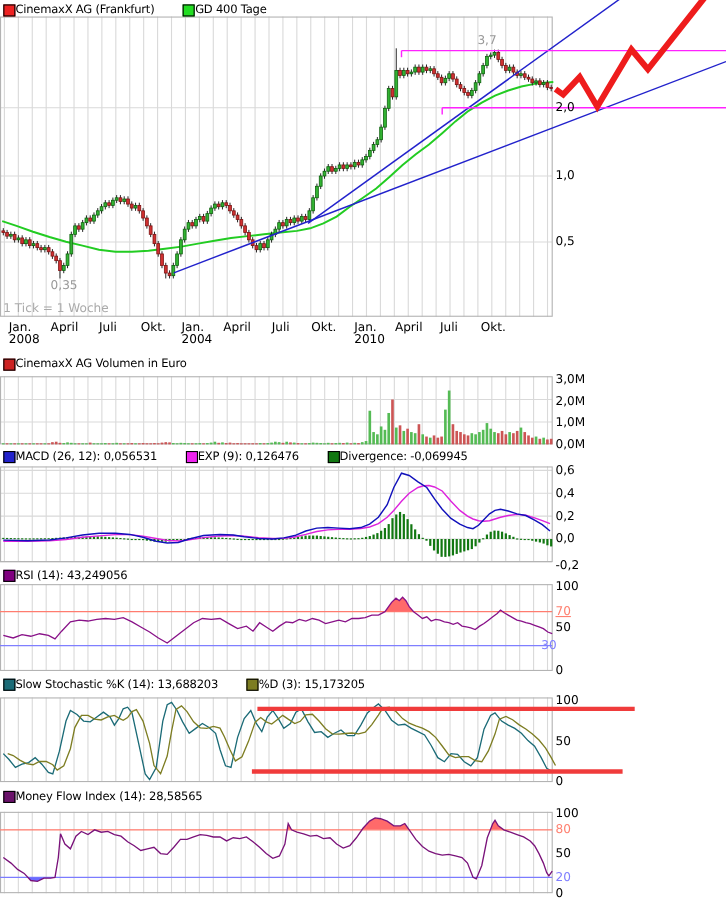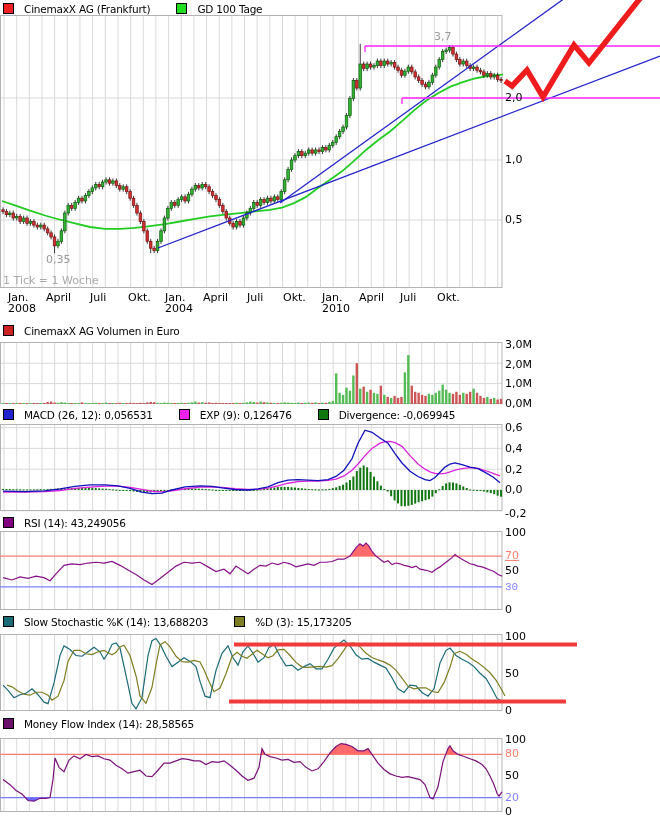--- a/index.html
+++ b/index.html
@@ -1,20 +1,20 @@
 <!DOCTYPE html>
 <html><head>
 <meta charset="utf-8">
 <style>
   html,body{margin:0;padding:0;background:#fff;}
   #page{position:relative;width:660px;height:826px;background:#fff;overflow:hidden;
         font-family:"DejaVu Sans",sans-serif;}
   svg{position:absolute;left:0;top:0;}
   .legend{position:absolute;left:3px;display:flex;gap:26px;align-items:center;height:12px;}
-  .li{display:flex;align-items:flex-start;gap:10px;}
+  .li{display:flex;align-items:center;gap:0;}
   .sw{width:9px;height:9px;border:1px solid #000;display:inline-block;flex:none;}
   .lt{font-size:10.5px;letter-spacing:-0.2px;color:#000;white-space:nowrap;}
   .lbl{position:absolute;font-size:11px;color:#000;white-space:nowrap;line-height:12px;}
   .gray{color:#999;}
   .lightgray{color:#aaa;}
   .xlbl{position:absolute;font-size:11px;line-height:11px;color:#000;white-space:nowrap;}
 </style>
 </head>
 <body>
 
@@ -900,21 +900,21 @@
       <polyline points="3,779.6 10,784.64 16,790.4 22,794 28,800.48 34,801.2 40,798.32 46,798.32 50,797.6 53,779.6 55,758 59,767.36 64,771.68 69,760.16 74,755.84 80,758.72 86,754.4 92,756.56 98,755.84 104,758.72 110,760.16 116,765.2 122,768.8 128,773.12 134,771.68 140,770.24 146,776 152,776.72 158,770.24 164,763.04 170,763.04 176,760.88 182,758.72 188,759.44 194,760.88 200,760.88 206,764.48 212,761.6 218,762.32 224,760.88 230,765.2 236,770.24 242,776 248,780.32 254,778.16 259,767.36 262,748.64 265,754.4 270,756.56 276,758 282,760.16 288,759.44 294,762.32 300,761.6 306,767.36 312,770.96 318,768.8 324,761.6 330,752.96 336,746.48 341,743.6 346,744.32 352,746.48 358,750.8 364,750.8 368,748.64 372,754.4 378,763.04 384,769.52 390,773.84 396,776 402,777.44 408,776.72 414,778.16 420,779.6 425,784.64 430,797.6 433,799.04 438,786.8 443,761.6 448,748.64 450,745.76 453,750.8 458,754.4 464,756.56 470,758.72 476,760.88 482,764.48 486,768.8 490,776 494,784.64 497,793.28 499,796.16 502,791.84" fill="none" stroke="#7a127a" stroke-width="1.2"></polyline>
     </svg>
 
   <div class="legend" style="top:3px">
     <div class="li">
       <span class="sw" style="background: rgb(238, 34, 34);"></span>
       <span class="lt">CinemaxX AG (Frankfurt)</span>
     </div>
     <div class="li">
       <span class="sw" style="background: rgb(34, 221, 34);"></span>
-      <span class="lt">GD 100 Tage</span>
+      <span class="lt">GD 400 Tage</span>
     </div>
   </div>
 
   <span class="lbl gray" style="left:434px;top:31px">3,7</span>
   <span class="lbl gray" style="left:46px;top:254px">0,35</span>
   <span class="lbl lightgray" style="left:3px;top:275px">1 Tick = 1 Woche</span>
 
   <div class="legend" style="top:325px">
     <div class="li">
       <span class="sw" style="background: rgb(204, 34, 34);"></span>
@@ -971,21 +971,21 @@
       <span class="lbl" style="left: 505px; top: 378px;">1,0M</span>
       <span class="lbl" style="left: 505px; top: 398px;">0,0M</span>
       <span class="lbl" style="left: 505px; top: 422px;">0,6</span>
       <span class="lbl" style="left: 505px; top: 443px;">0,4</span>
       <span class="lbl" style="left: 505px; top: 464px;">0,2</span>
       <span class="lbl" style="left: 505px; top: 484px;">0,0</span>
       <span class="lbl" style="left: 505px; top: 508px;">-0,2</span>
       <span class="lbl" style="left: 505px; top: 527px;">100</span>
       <span class="lbl" style="left: 505px; top: 550px; color: rgb(255, 128, 112); text-decoration: underline;">70</span>
       <span class="lbl" style="left: 505px; top: 565px;">50</span>
-      <span class="lbl" style="left: 505px; top: 581px; color: rgb(127, 127, 255); font-family: Liberation Mono, monospace;">30</span>
+      <span class="lbl" style="left: 492px; top: 581px; color: rgb(127, 127, 255);">30</span>
       <span class="lbl" style="left: 505px; top: 604px;">0</span>
       <span class="lbl" style="left: 505px; top: 631px;">100</span>
       <span class="lbl" style="left: 505px; top: 668px;">50</span>
       <span class="lbl" style="left: 505px; top: 705px;">0</span>
       <span class="lbl" style="left: 505px; top: 734px;">100</span>
       <span class="lbl" style="left: 505px; top: 748px; color: rgb(255, 128, 112);">80</span>
       <span class="lbl" style="left: 505px; top: 770px;">50</span>
       <span class="lbl" style="left: 505px; top: 792px; color: rgb(127, 127, 255);">20</span>
       <span class="lbl" style="left: 505px; top: 806px;">0</span>
       <div class="xlbl" style="left: 8px; top: 292px;">

